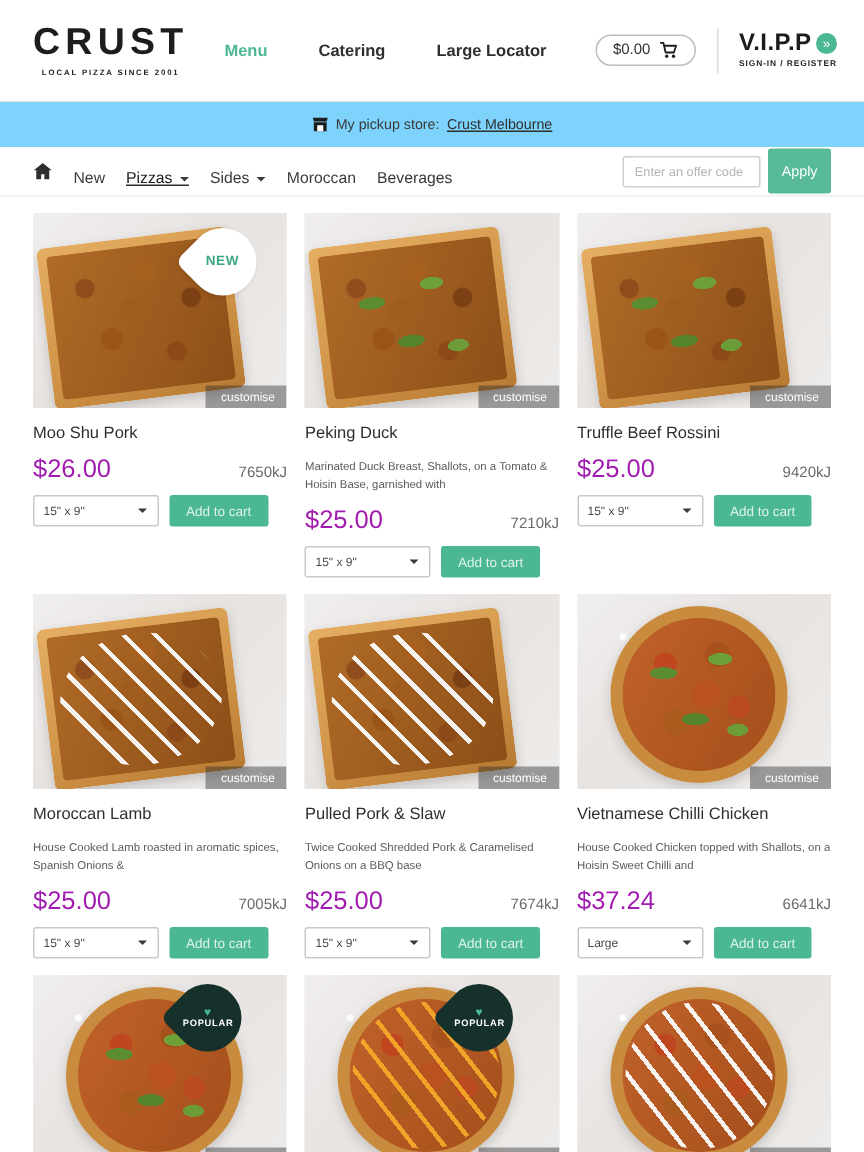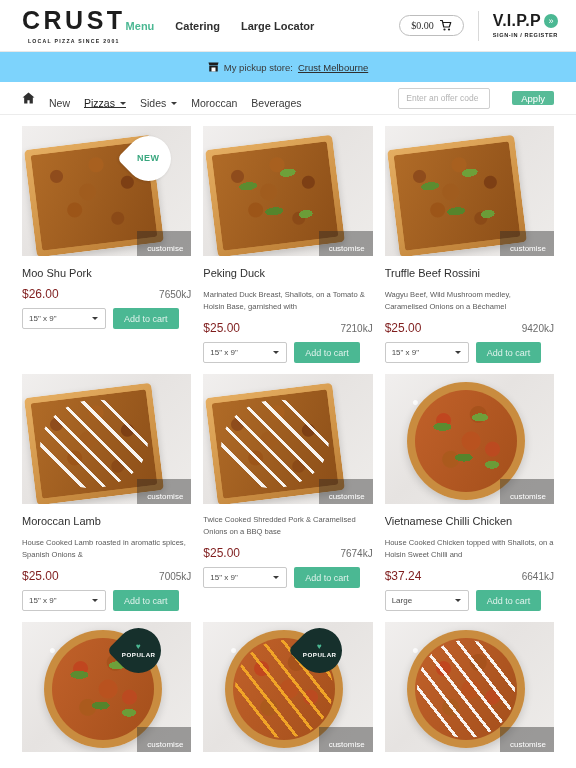--- a/index.html
+++ b/index.html
@@ -6,21 +6,21 @@
   html, body {
     width: 576px; height: 768px;
     background: #ffffff;
     font-family: "Liberation Sans", sans-serif;
     color: #333333;
     overflow: hidden;
   }
 
   
   .header {
-    height: 52px;
+    height: 68px;
     display: flex;
     align-items: center;
     padding: 0 18px;
     background: #ffffff;
     border-bottom: 1px solid #e8e8e8;
     position: relative;
   }
   .brand { display: flex; flex-direction: column; align-items: center; margin-left: 4px; }
   .brand-name {
     font-size: 25px;
@@ -29,21 +29,21 @@
     color: #1d1d1d;
     line-height: 1;
   }
   .brand-tag {
     font-size: 5.2px;
     letter-spacing: 1.25px;
     font-weight: bold;
     color: #1d1d1d;
     margin-top: 5px;
   }
-  .mainnav { display: flex; align-items: center; gap: 21px; }
+  .mainnav { display: flex; align-items: center; gap: 34px; margin-left: 24px; }
   .mainnav a {
     font-size: 11px;
     color: #2f2f2f;
     text-decoration: none;
     font-weight: 600;
     white-space: nowrap;
   }
   .mainnav a.active { color: #4bb893; }
 
   .header-right {
@@ -53,21 +53,20 @@
     gap: 0;
   }
   .cart-pill {
     display: flex; align-items: center; gap: 6px;
     border: 1px solid #bdbdbd;
     border-radius: 13px;
     padding: 4px 11px;
     font-size: 10px;
     color: #2f2f2f;
     background: #fff;
-    font-family: Liberation Serif, serif;
   }
   .cart-icon { width: 12px; height: 11px; display: block; }
   .divider-v {
     width: 1px; height: 30px;
     background: #d9d9d9;
     margin: 0 14px;
   }
   .vipp { display: flex; flex-direction: column; align-items: center; }
   .vipp-top { display: flex; align-items: center; gap: 3px; }
   .vipp-text {
@@ -109,31 +108,31 @@
     font-size: 10.5px; color: #3a3a3a; display: flex; align-items: center; gap: 5px;
     height: 100%; padding-top: 9px; position: relative;
     white-space: nowrap;
   }
   .subnav-item.active { color: #1d1d1d; }
   .subnav-item.active::after {
     content: ""; position: absolute; left: 0; right: 0; bottom: 6px;
     height: 1.5px; background: #2f2f2f;
   }
   .caret { border: 3px solid transparent; border-top-color: #3a3a3a; border-bottom: 0; margin-top: 2px; }
-  .offer-wrap { margin-left: auto; display: flex; align-items: center; gap: 22px; }
+  .offer-wrap { margin-left: auto; display: flex; align-items: center; gap: 5px; }
   .offer-input {
     width: 92px; height: 21px;
     border: 1px solid #cfcfcf; border-radius: 2px;
     font-size: 8.5px; color: #555; padding: 0 7px;
     font-family: "Liberation Sans", sans-serif;
     background: #fff;
   }
   .offer-input::placeholder { color: #b3b3b3; }
   .apply-btn {
-    height: 14px; padding: 0 9px;
+    height: 30px; padding: 0 9px;
     background: #57bb97; color: #ffffff;
     border: none; border-radius: 2px;
     font-size: 9.5px;
     font-family: "Liberation Sans", sans-serif;
     cursor: pointer;
   }
 
   
   .grid { padding: 0 22px; }
   .row {
@@ -229,36 +228,36 @@
   .badge-inner { transform: rotate(-45deg); text-align: center; line-height: 1; }
   .badge-new .badge-inner { font-size: 9px; font-weight: bold; color: #3aa77f; letter-spacing: .4px; }
   .badge-pop .badge-inner { font-size: 6.2px; font-weight: bold; color: #ffffff; letter-spacing: .5px; }
   .heart { color: #4bb893; font-size: 8px; display: block; margin-bottom: 1px; }
 
   .customise {
     position: absolute; right: 0; bottom: 0;
     background: rgba(40,40,40,.42);
     color: #ffffff;
     font-size: 8px;
-    padding: 13px 8px 3px 10px;
+    padding: 3px 8px 3px 10px;
     z-index: 3;
   }
 
   .card-title {
     font-size: 11px; color: #2f2f2f; margin-top: 11px; font-weight: 400;
   }
   .card-desc {
     font-size: 7.6px; line-height: 1.55; color: #5a5a5a; margin-top: 10px;
     height: 24px; overflow: hidden;
   }
   .price-row {
     display: flex; justify-content: space-between; align-items: baseline;
     margin-top: 8px;
   }
-  .price { font-size: 12px; color: #7f1d1d; }
+  .price { font-size: 17px; color: #a21caf; }
   .kj { font-size: 10px; color: #6a6a6a; }
   .action-row { display: flex; gap: 7px; margin-top: 7px; align-items: center; }
   .size-select {
     width: 84px; height: 21px;
     border: 1px solid #c9c9c9; border-radius: 2px;
     background: #fff; font-size: 8px; color: #4a4a4a;
     padding: 0 6px;
     font-family: "Liberation Sans", sans-serif;
     appearance: none; -webkit-appearance: none;
     position: relative;
@@ -409,21 +408,20 @@
         <div class="card-img">
           <div class="tex"></div>
           <div class="slab">
             <div class="crust"></div>
             <div class="top"></div>
             <div class="greens"></div>
           </div>
           <div class="customise">customise</div>
         </div>
         <div class="card-title">Truffle Beef Rossini</div>
-        <div class="card-desc">Wagyu Beef, Wild Mushroom medley, Caramelised Onions on a Béchamel</div>
         <div class="price-row">
           <span class="price">$25.00</span>
           <span class="kj">9420kJ</span>
         </div>
         <div class="action-row">
           <span class="sel-wrap">
             <span class="size-select">15" x 9"</span>
             <span class="sel-caret"></span>
           </span>
           <button class="add-btn">Add to cart</button>
@@ -458,20 +456,21 @@
       <div class="card">
         <div class="card-img">
           <div class="tex"></div>
           <div class="slab">
             <div class="crust"></div>
             <div class="top"></div>
             <div class="drizzle-w"></div>
           </div>
           <div class="customise">customise</div>
         </div>
+        <div class="card-title">Pulled Pork &amp; Slaw</div>
         <div class="card-desc">Twice Cooked Shredded Pork &amp; Caramelised Onions on a BBQ base</div>
         <div class="price-row">
           <span class="price">$25.00</span>
           <span class="kj">7674kJ</span>
         </div>
         <div class="action-row">
           <span class="sel-wrap">
             <span class="size-select">15" x 9"</span>
             <span class="sel-caret"></span>
           </span>

